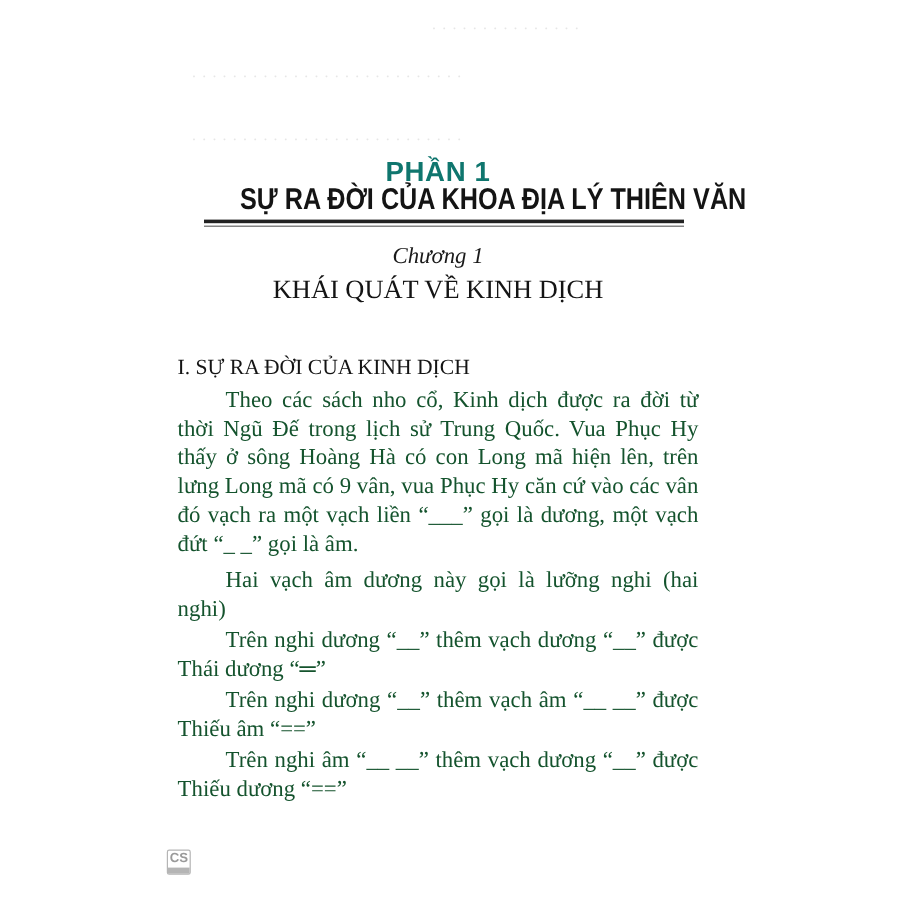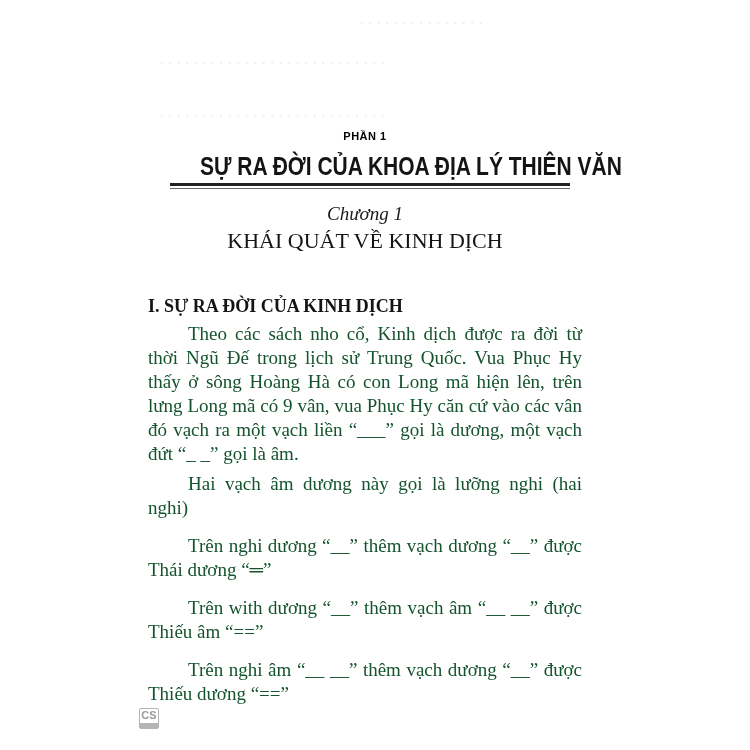--- a/index.html
+++ b/index.html
@@ -29,23 +29,23 @@
       width: 434px;
     }
     .part-label {
       position: absolute;
       top: 130px;
       left: 0;
       width: 434px;
       text-align: center;
       font-family: "Liberation Sans", sans-serif;
       font-weight: bold;
-      font-size: 11px;
+      font-size: 23px;
       letter-spacing: 0.5px;
-      color: #000000;
+      color: #0f766e;
     }
     .part-title {
       position: absolute;
       top: 152px;
       left: 20px;
       width: 400px;
       text-align: center;
       font-family: "Liberation Sans", sans-serif;
       font-weight: bold;
       font-size: 25px;
@@ -84,42 +84,42 @@
       font-weight: normal;
       font-size: 22px;
       color: #141414;
       white-space: nowrap;
     }
     .section-title {
       position: absolute;
       top: 296px;
       left: 0;
       font-family: "Liberation Serif", serif;
-      font-weight: bold;
+      font-weight: normal;
       font-size: 18px;
       color: #141414;
       white-space: nowrap;
     }
     .body-text {
       position: absolute;
       top: 322px;
       left: 0;
       width: 434px;
       font-family: "Liberation Serif", serif;
       font-size: 19px;
       line-height: 24px;
       color: #14532d;
     }
     .para {
       margin: 0;
       text-indent: 40px;
       text-align: justify;
     }
     .para + .para { margin-top: 6px; }
-    .para.gap-lg { margin-top: 14px; }
+    .para.gap-lg { margin-top: 2px; }
     .watermark {
       position: absolute;
       left: 139px;
       top: 708px;
       display: flex;
       align-items: center;
       gap: 8px;
     }
     .cs-logo {
       width: 20px;
@@ -167,20 +167,20 @@
 
   <div class="chapter-label">Chương 1</div>
   <div class="chapter-title">KHÁI QUÁT VỀ KINH DỊCH</div>
 
   <div class="section-title">I. SỰ RA ĐỜI CỦA KINH DỊCH</div>
 
   <div class="body-text">
     <p class="para">Theo các sách nho cổ, Kinh dịch được ra đời từ thời Ngũ Đế trong lịch sử Trung Quốc. Vua Phục Hy thấy ở sông Hoàng Hà có con Long mã hiện lên, trên lưng Long mã có 9 vân, vua Phục Hy căn cứ vào các vân đó vạch ra một vạch liền “___” gọi là dương, một vạch đứt “_ _” gọi là âm.</p>
     <p class="para">Hai vạch âm dương này gọi là lưỡng nghi (hai nghi)</p>
     <p class="para gap-lg">Trên nghi dương “__” thêm vạch dương “__” được Thái dương “═”</p>
-    <p class="para gap-lg">Trên with dương “__” thêm vạch âm “__ __” được Thiếu âm “==”</p>
+    <p class="para gap-lg">Trên nghi dương “__” thêm vạch âm “__ __” được Thiếu âm “==”</p>
     <p class="para gap-lg">Trên nghi âm “__ __” thêm vạch dương “__” được Thiếu dương “==”</p>
   </div>
 </div>
 
 <div class="watermark">
   <span class="cs-logo">CS</span>
 </div>
 
 </body></html>

